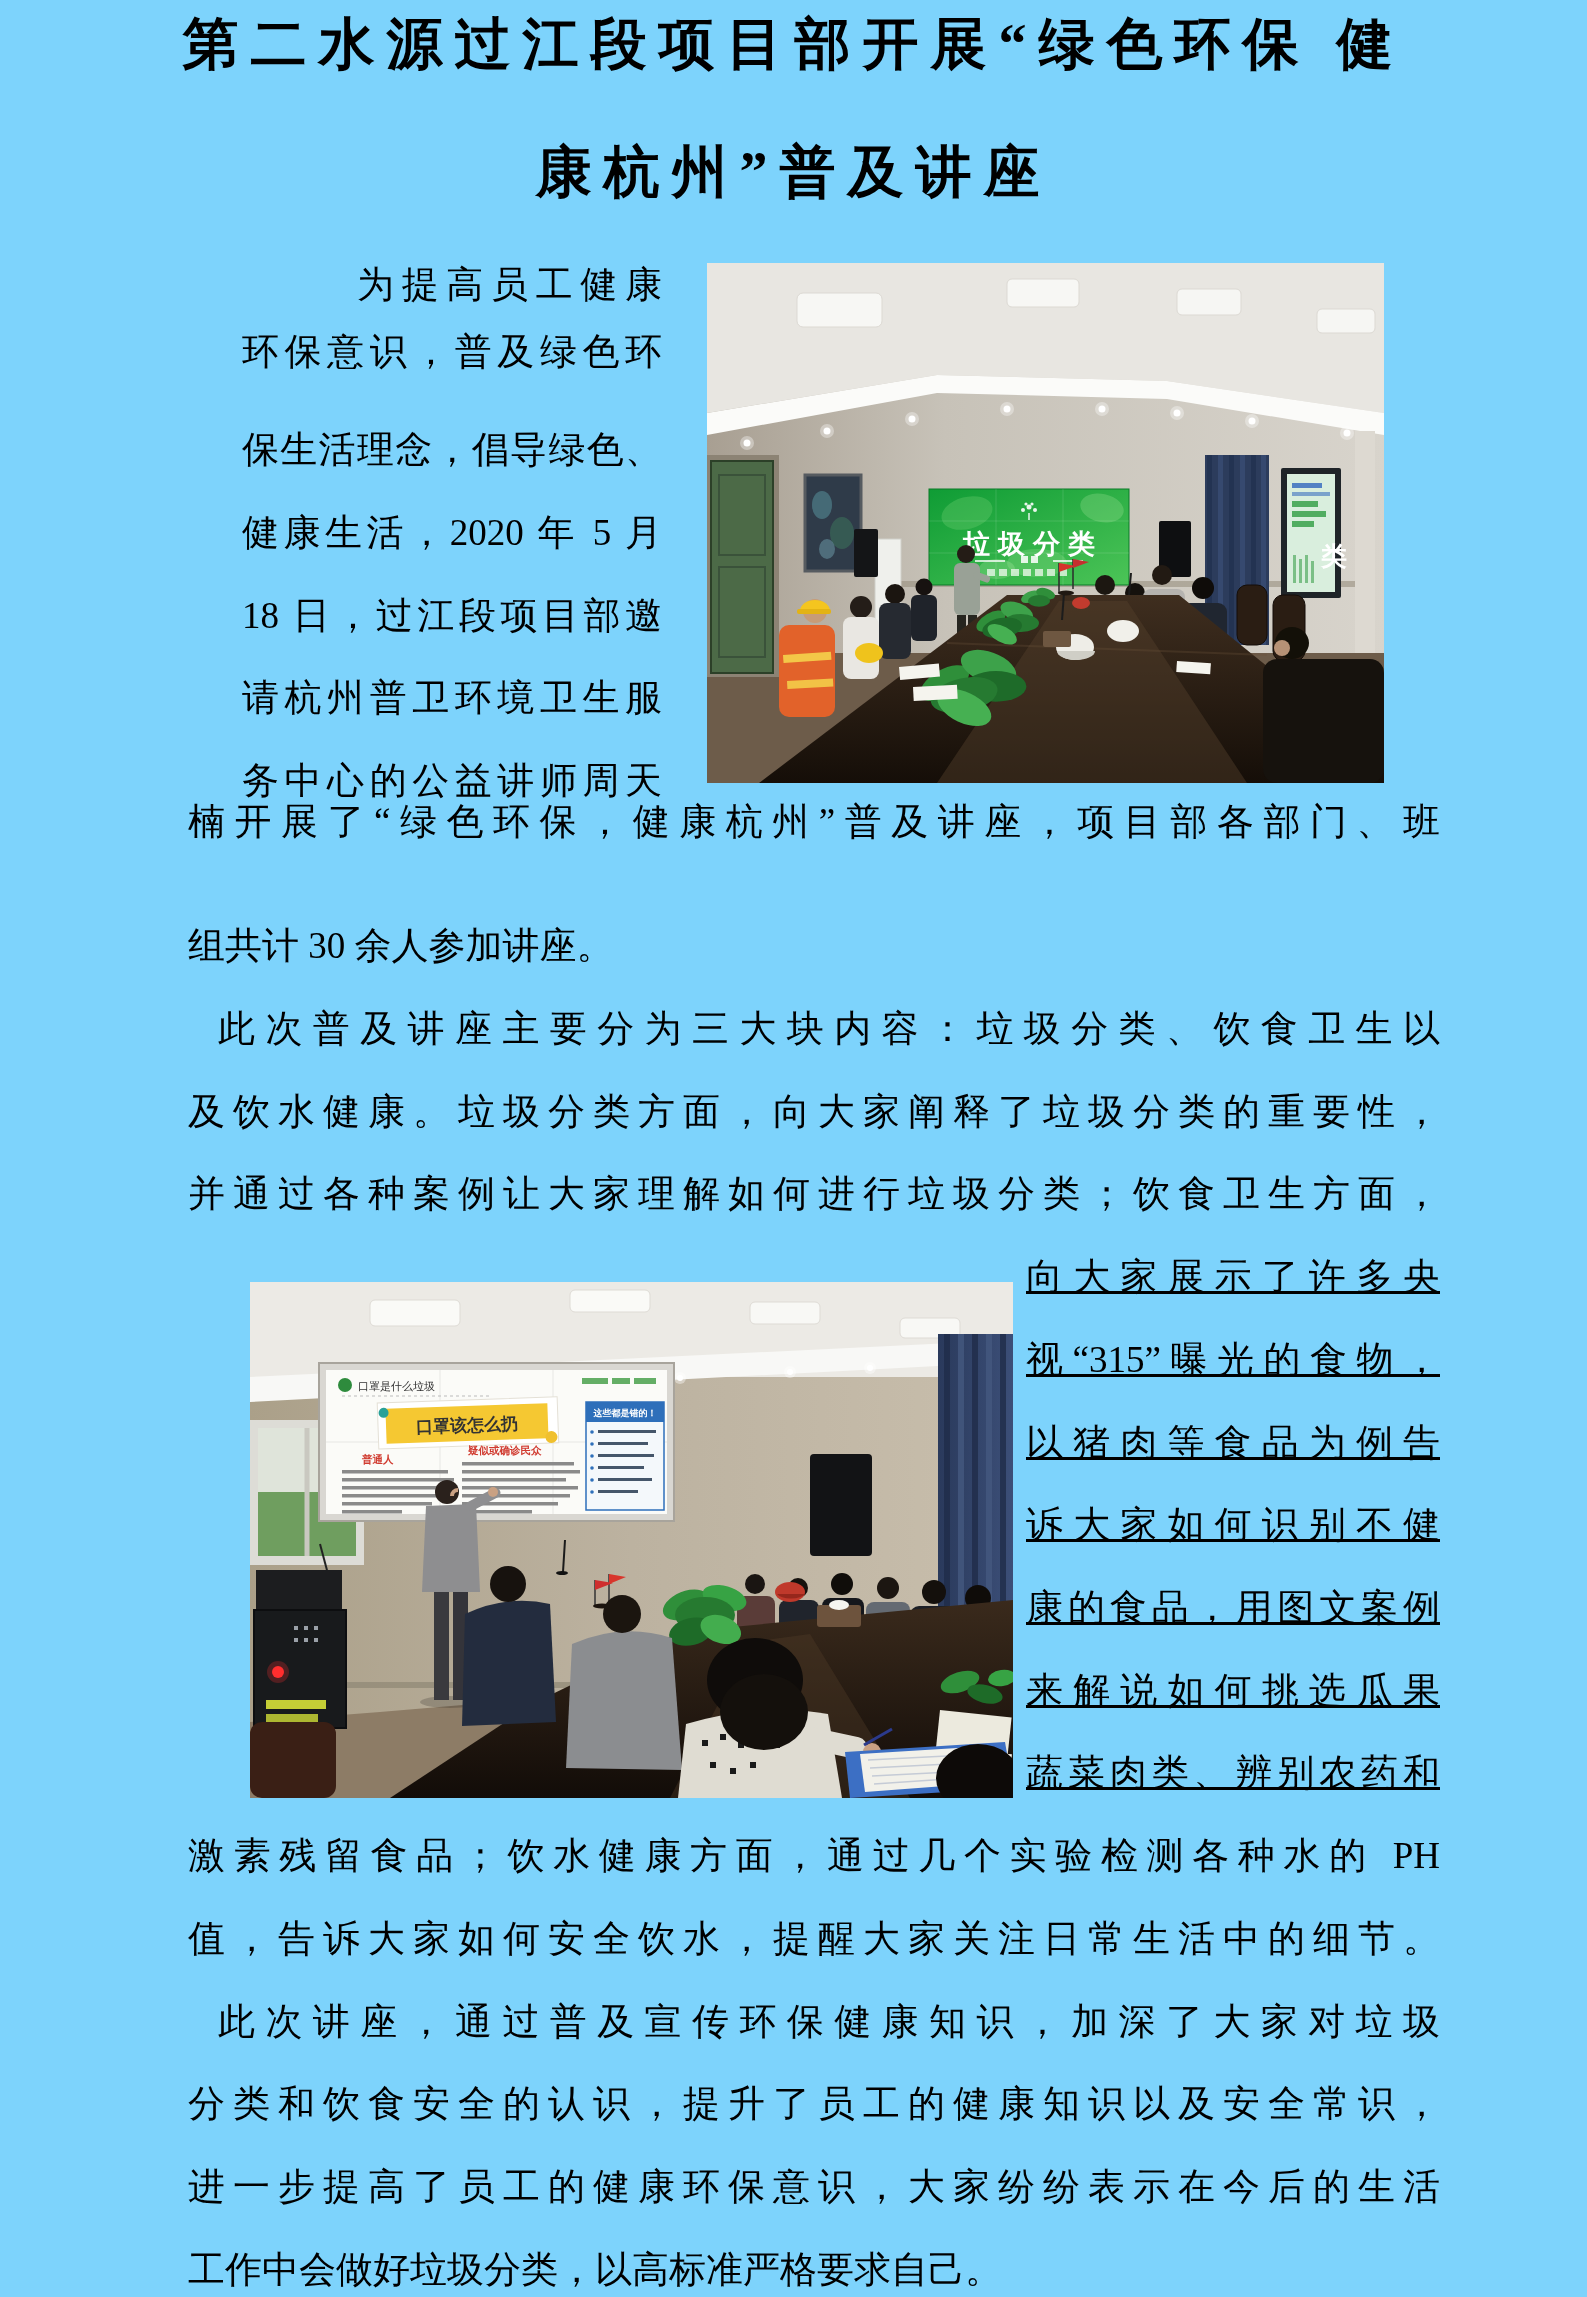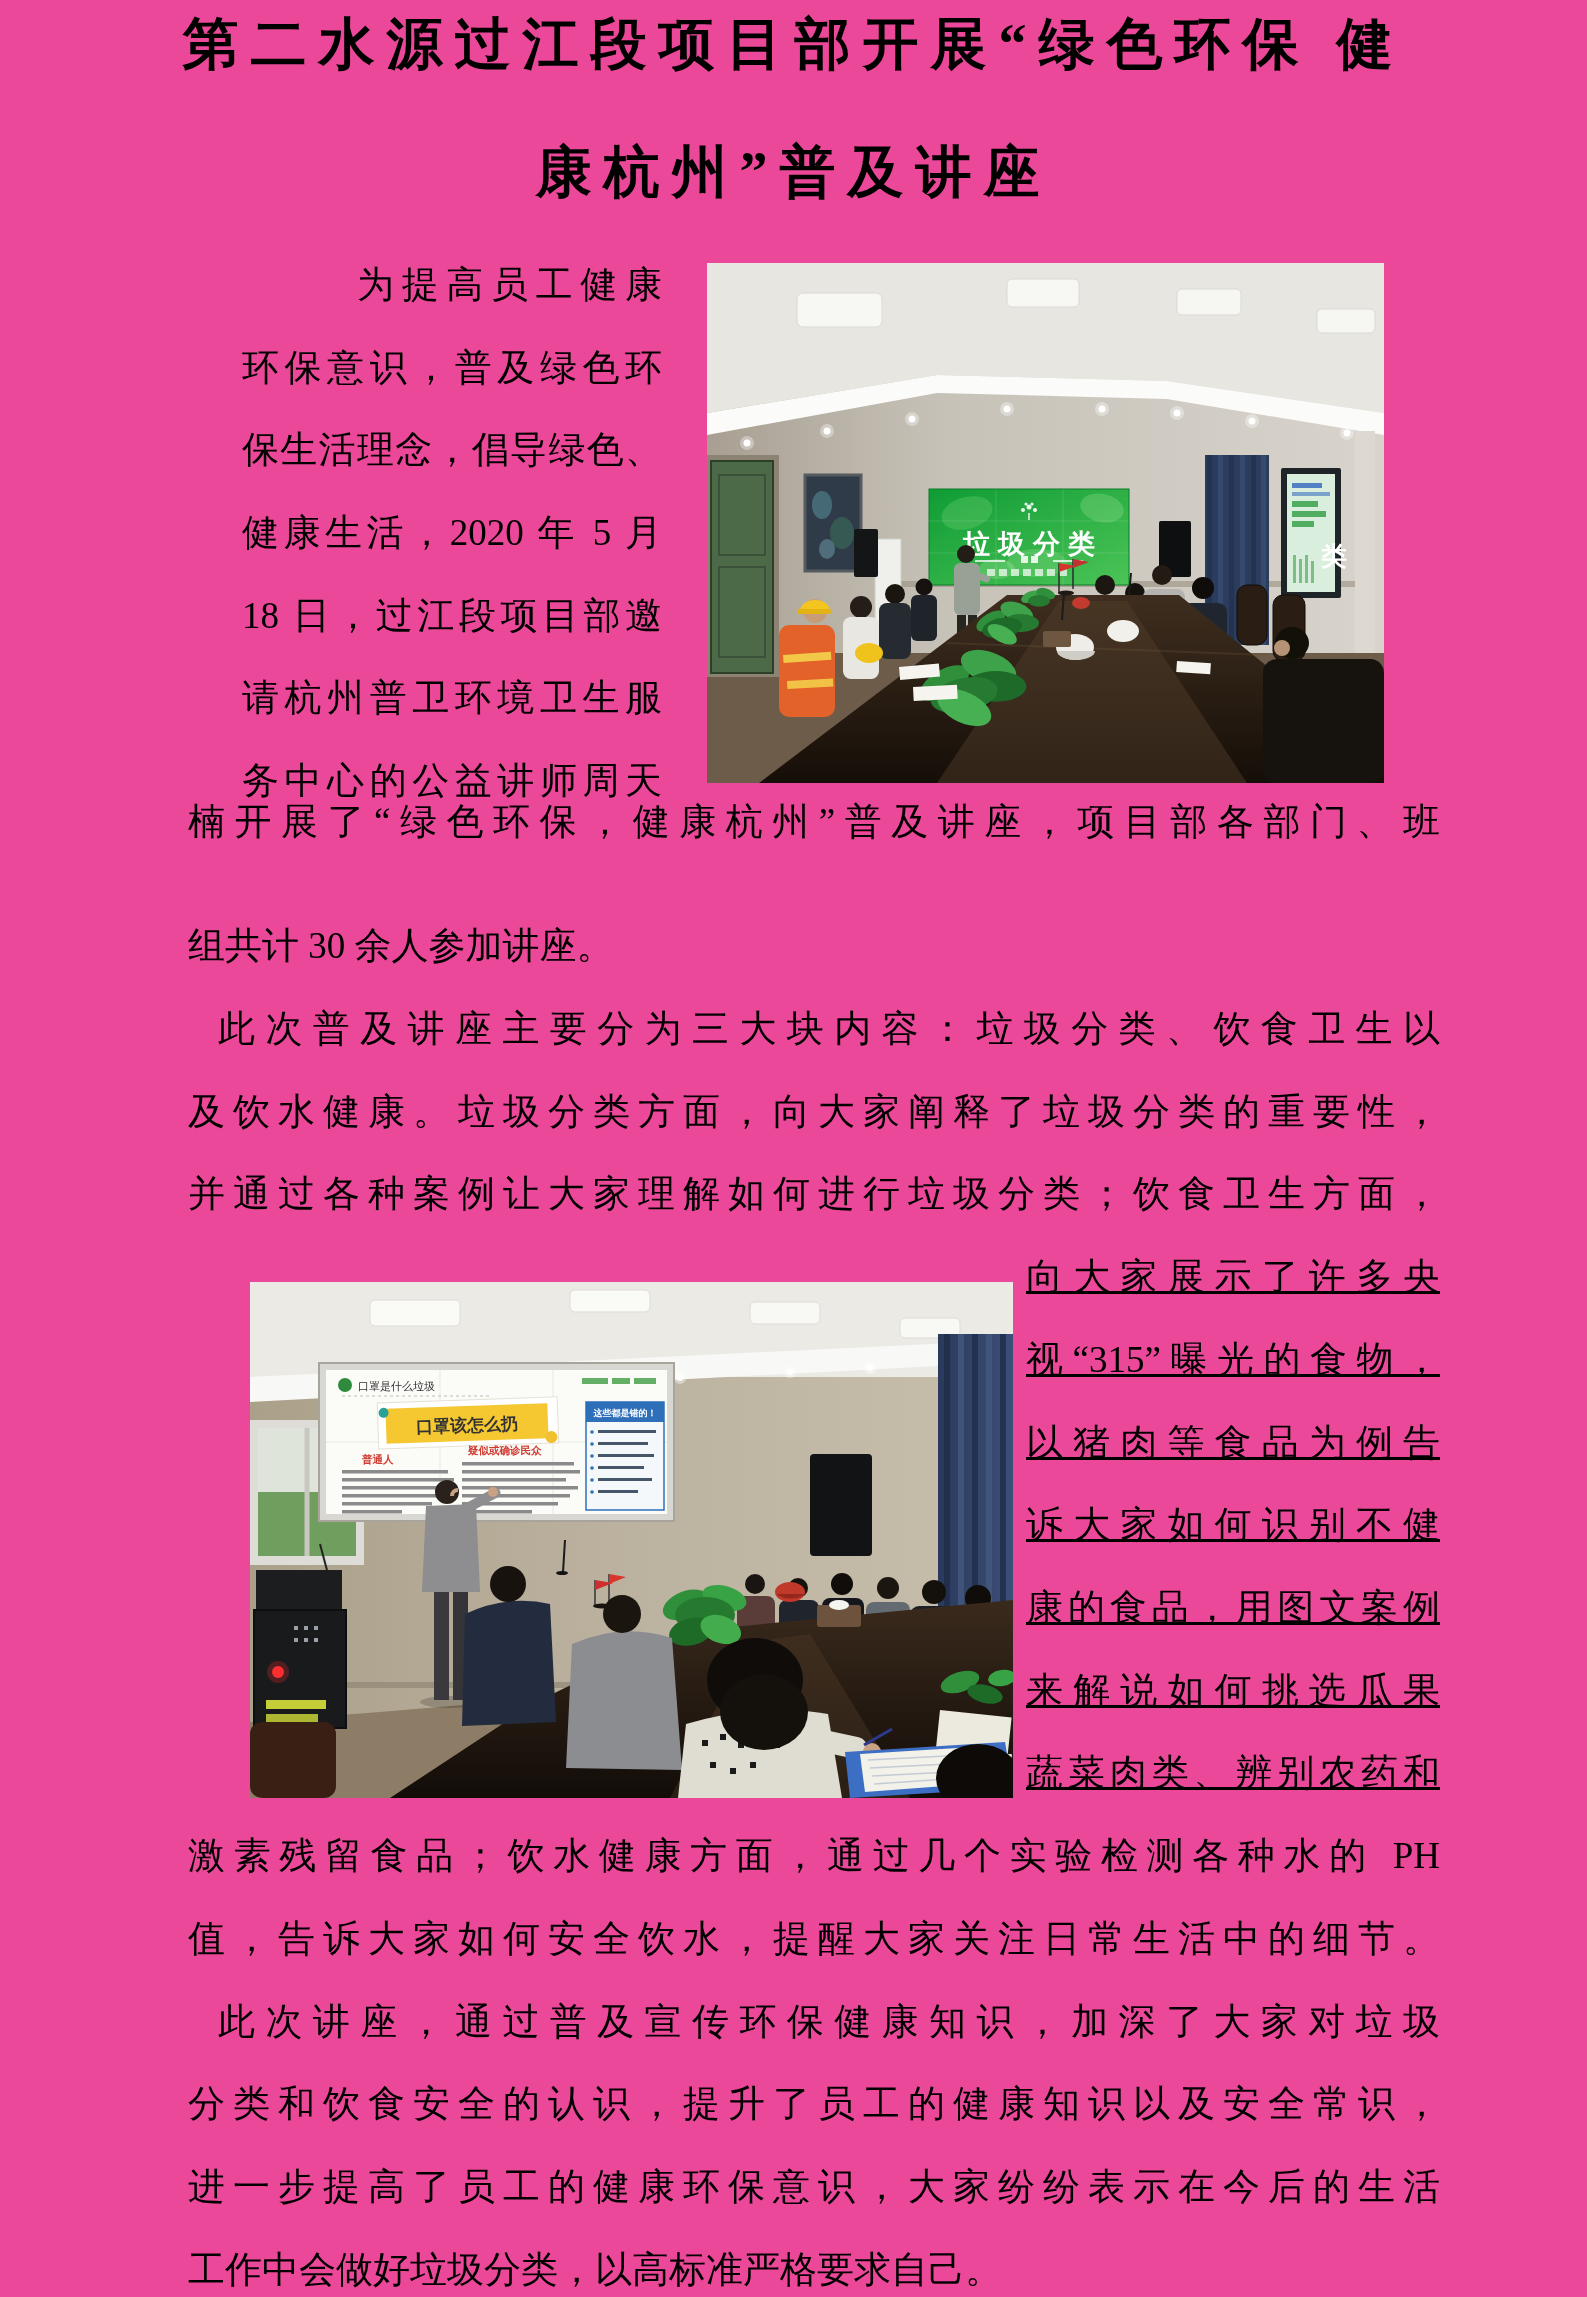--- a/index.html
+++ b/index.html
@@ -1,16 +1,16 @@
 <!DOCTYPE html>
 <html><head>
 <meta charset="utf-8">
 <style>
   html,body{margin:0;padding:0;background:#ffffff;}
-  .page{position:relative;width:1587px;height:2297px;background:#ec4899;overflow:hidden;
+  .page{position:relative;width:1587px;height:2297px;background:#7dd3fc;overflow:hidden;
         font-family:"Liberation Serif","DejaVu Serif",serif;color:#000;}
   .title{position:absolute;top:-20px;left:0;width:100%;margin:0;text-align:center;
          font-size:56px;font-weight:bold;line-height:128px;letter-spacing:12px;}
   .title span{display:block;}
   .ln{position:absolute;font-size:37px;line-height:46px;height:48px;white-space:nowrap;}
   .j{text-align:justify;text-align-last:justify;white-space:normal;}
   .n{left:242px;width:420px;}
   .f{left:188px;width:1252px;}
   .r{left:1026px;width:414px;text-decoration:underline;}
   .ind1{text-indent:115px;}
@@ -494,21 +494,21 @@
             <line x1="620" y1="486" x2="738" y2="480"></line>
           <line x1="622" y1="494" x2="740" y2="488"></line>
             <line x1="624" y1="502" x2="742" y2="494"></line>
         </g>
       </g>
       <ellipse cx="728" cy="496" rx="42" ry="34" fill="#0d0a08"></ellipse>
     </svg>
   </figure>
 
   <div class="ln n j ind1" style="top:262px">为提高员工健康</div>
-  <div class="ln n j" style="top:345px">环保意识，普及绿色环</div>
+  <div class="ln n j" style="top:329px">环保意识，普及绿色环</div>
   <div class="ln n j" style="top:427px">保生活理念，倡导绿色、</div>
   <div class="ln n j" style="top:510px">健康生活，2020 年 5 月</div>
   <div class="ln n j" style="top:593px">18 日，过江段项目部邀</div>
   <div class="ln n j" style="top:675px">请杭州普卫环境卫生服</div>
   <div class="ln n j" style="top:758px">务中心的公益讲师周天</div>
   <div class="ln f j" style="top:799px">楠开展了“绿色环保，健康杭州”普及讲座，项目部各部门、班</div>
   <div class="ln f" style="top:923px">组共计 30 余人参加讲座。</div>
 
   <div class="ln f j ind2" style="top:1006px">此次普及讲座主要分为三大块内容：垃圾分类、饮食卫生以</div>
   <div class="ln f j" style="top:1089px">及饮水健康。垃圾分类方面，向大家阐释了垃圾分类的重要性，</div>

